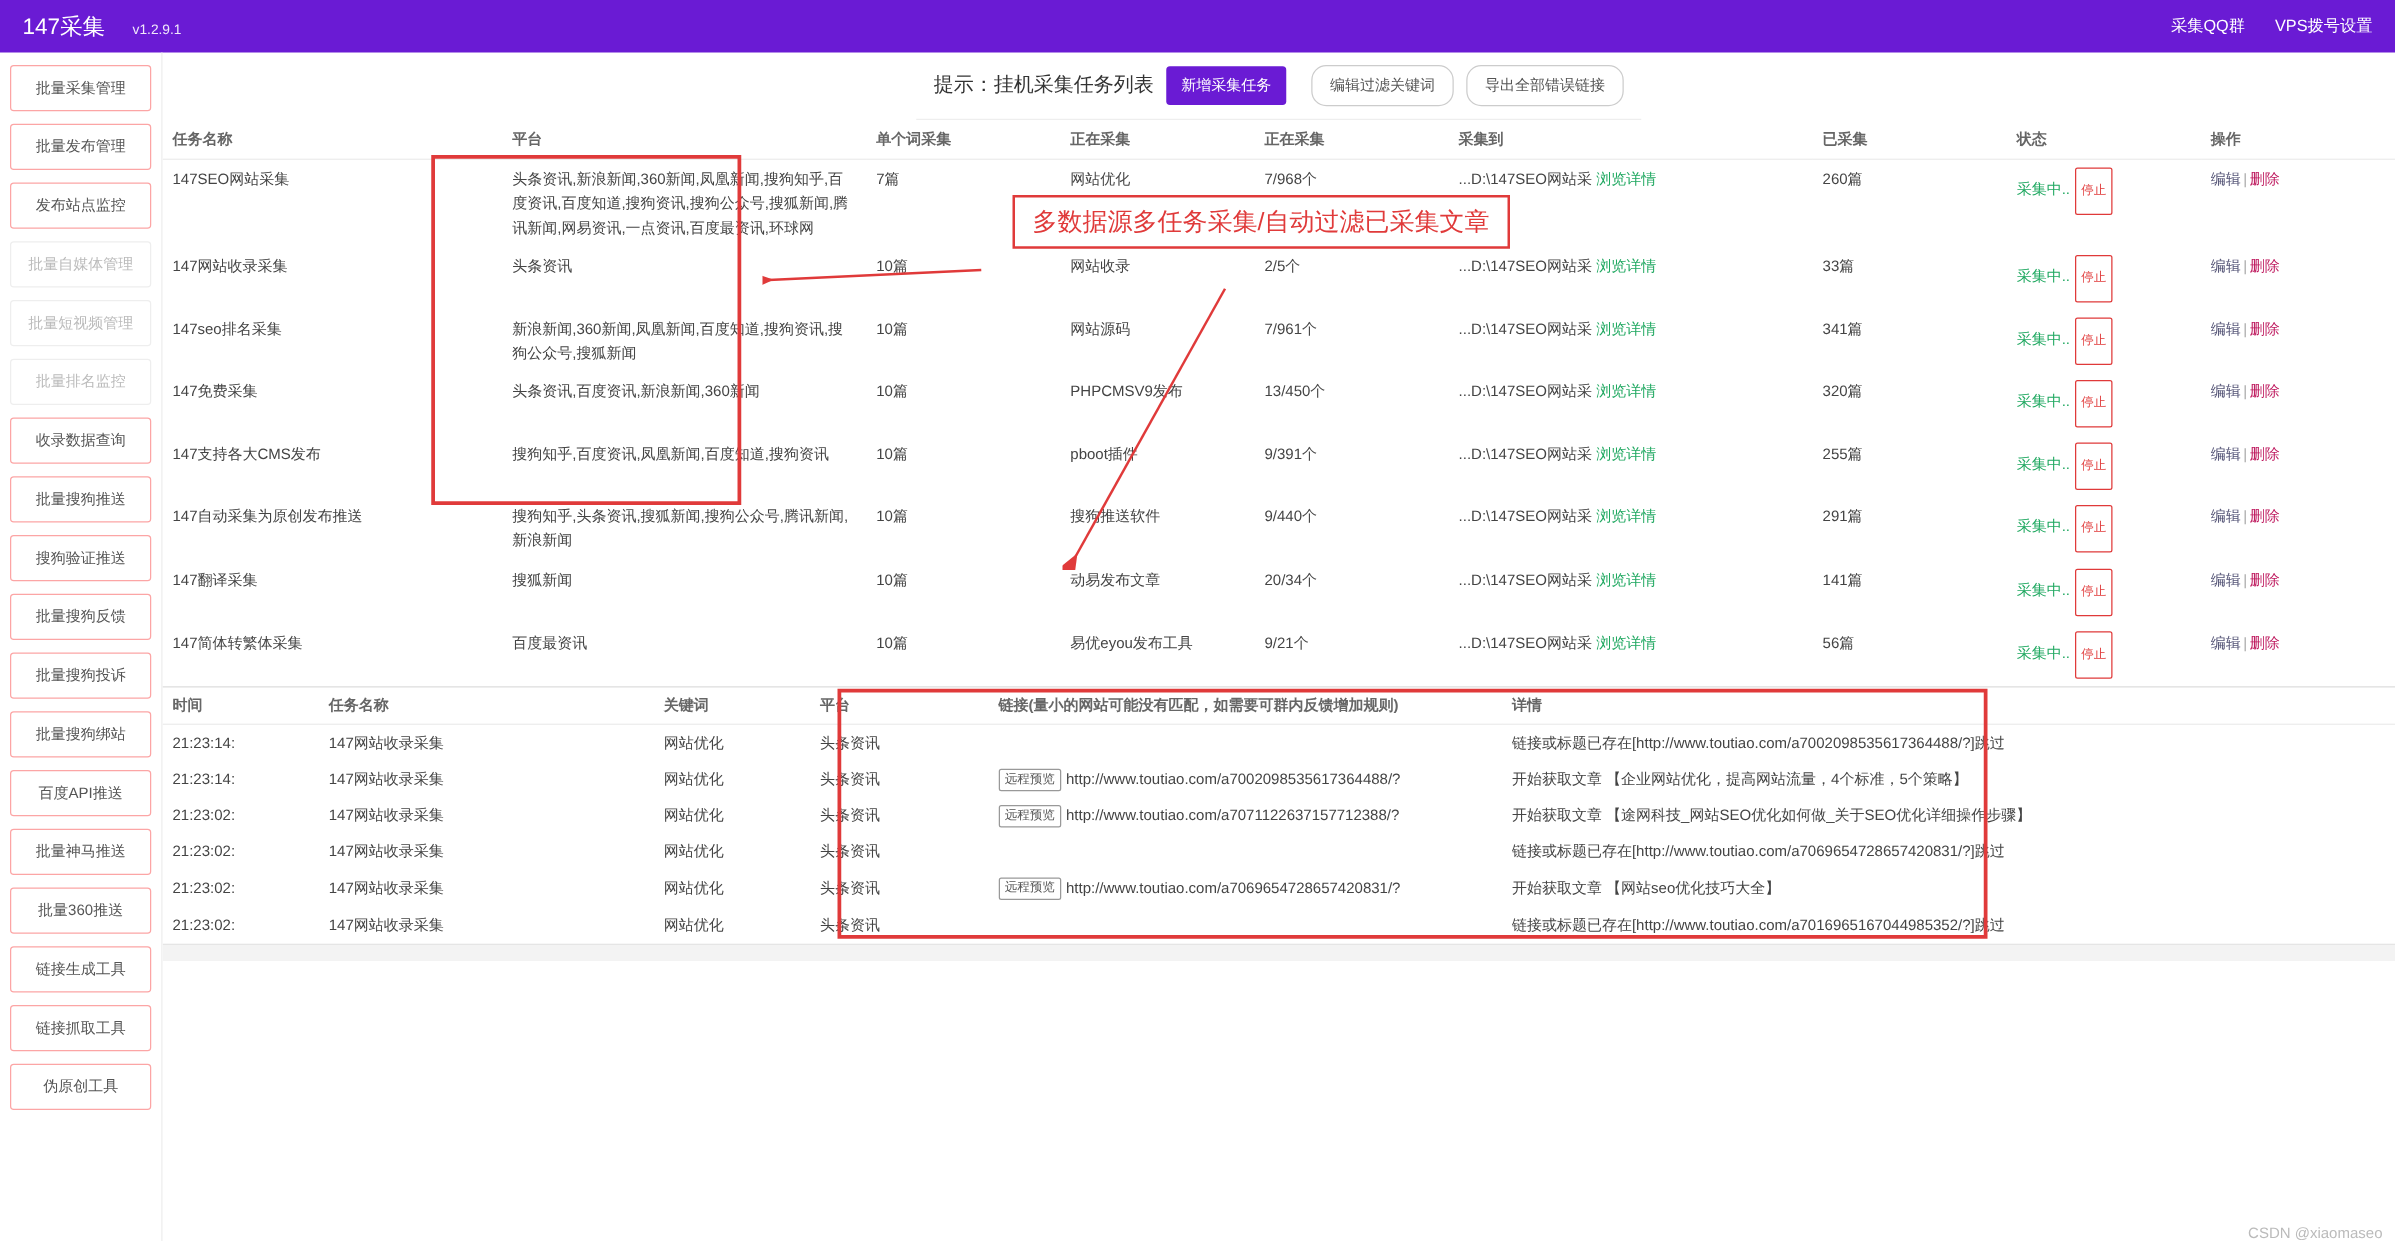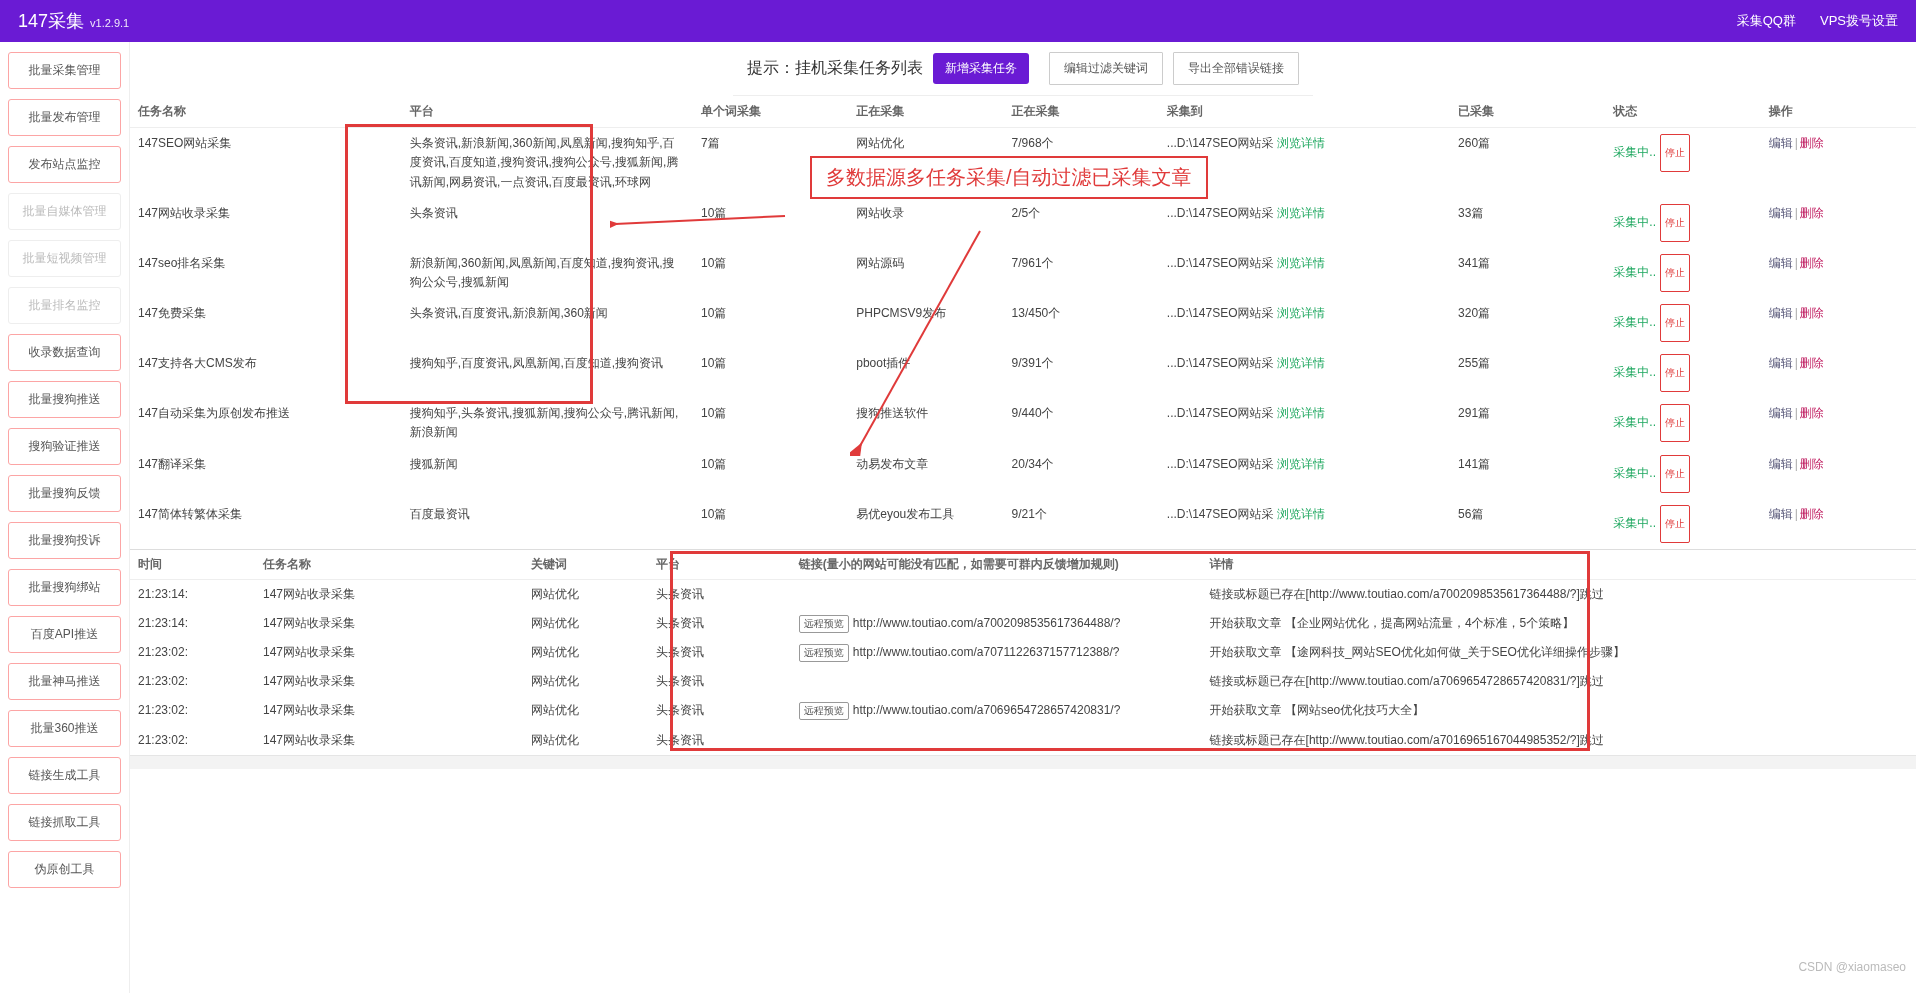--- a/index.html
+++ b/index.html
@@ -1,32 +1,32 @@
 <!DOCTYPE html>
 <html><head>
 <meta charset="utf-8">
 <style>
 * { margin: 0; padding: 0; box-sizing: border-box; }
 body { font-family: "Microsoft YaHei", "PingFang SC", Arial, sans-serif; font-size: 12px; color: #333; background: #fff; }
 .header { background: #6a1bd4; color: #fff; display: flex; justify-content: space-between; align-items: center; padding: 8px 18px; height: 42px; }
-.header-left { display: flex; align-items: baseline; gap: 6px; }
+.header-left { display: flex; align-items: baseline; gap: 22px; }
 .app-title { font-size: 18px; font-weight: 400; }
 .app-version { font-size: 11px; opacity: 0.9; }
 .header-right { display: flex; gap: 24px; font-size: 13px; }
 .header-right span { cursor: pointer; }
 .layout { display: flex; height: calc(100vh - 42px); }
 .sidebar { width: 130px; padding: 10px 8px; border-right: 1px solid #eee; overflow-y: auto; }
 .side-btn { display: block; width: 100%; border: 1px solid #fca5a5; border-radius: 3px; background: #fff; color: #555; padding: 9px 0; margin-bottom: 10px; font-size: 12px; text-align: center; cursor: pointer; }
 .side-btn.disabled { color: #bbb; border-color: #eee; cursor: default; }
 .main { flex: 1; display: flex; flex-direction: column; overflow: hidden; align-items: center; }
 .toolbar { display: flex; align-items: center; padding: 10px 14px; gap: 10px; border-bottom: 1px solid #eee; }
 .tip { font-size: 16px; color: #333; }
 .btn-primary { background: #6a1bd4; color: #fff; border: none; border-radius: 3px; padding: 7px 12px; font-size: 12px; cursor: pointer; }
 .toolbar-spacer { flex: 1; }
-.btn-secondary { background: #fff; color: #555; border: 1px solid #ccc; border-radius: 1px; padding: 7px 14px; font-size: 12px; cursor: pointer; }
+.btn-secondary { background: #fff; color: #555; border: 1px solid #ccc; border-radius: 12px; padding: 7px 14px; font-size: 12px; cursor: pointer; }
 .table-wrap { position: relative; overflow-x: auto; }
 table { width: 100%; border-collapse: collapse; table-layout: fixed; }
 th, td { text-align: left; padding: 6px 8px; vertical-align: top; line-height: 1.6; }
 th { font-size: 12px; color: #666; font-weight: 600; border-bottom: 1px solid #eee; }
 td { font-size: 12px; color: #444; }
 .col-name { width: 14%; }
 .col-platform { width: 15%; }
 .col-single { width: 8%; }
 .col-collecting { width: 8%; }
 .col-keyword { width: 8%; }
@@ -49,21 +49,21 @@
 .log-table-wrap { position: relative; border-top: 1px solid #ddd; overflow-x: auto; }
 .log-table th, .log-table td { padding: 5px 8px; white-space: nowrap; overflow: hidden; text-overflow: ellipsis; }
 .lcol-time { width: 7%; }
 .lcol-task { width: 15%; }
 .lcol-kw { width: 7%; }
 .lcol-plat { width: 8%; }
 .lcol-link { width: 23%; }
 .lcol-detail { width: 40%; }
 .link-tag { display: inline-block; border: 1px solid #999; color: #555; font-size: 10px; padding: 0 4px; border-radius: 2px; margin-right: 4px; vertical-align: middle; }
 .link-local { color: #1fa860; }
-.watermark { position: fixed; right: 10px; bottom: 19px; color: #bbb; font-size: 12px; }
+.watermark { position: fixed; right: 10px; bottom: 0; color: #bbb; font-size: 12px; }
 .hscroll { height: 14px; background: #f3f3f3; border-top: 1px solid #e5e5e5; }
 </style>
 </head>
 <body>
 
 <div class="header">
   <div class="header-left">
     <span class="app-title">147采集</span>
     <span class="app-version">v1.2.9.1</span>
   </div>

